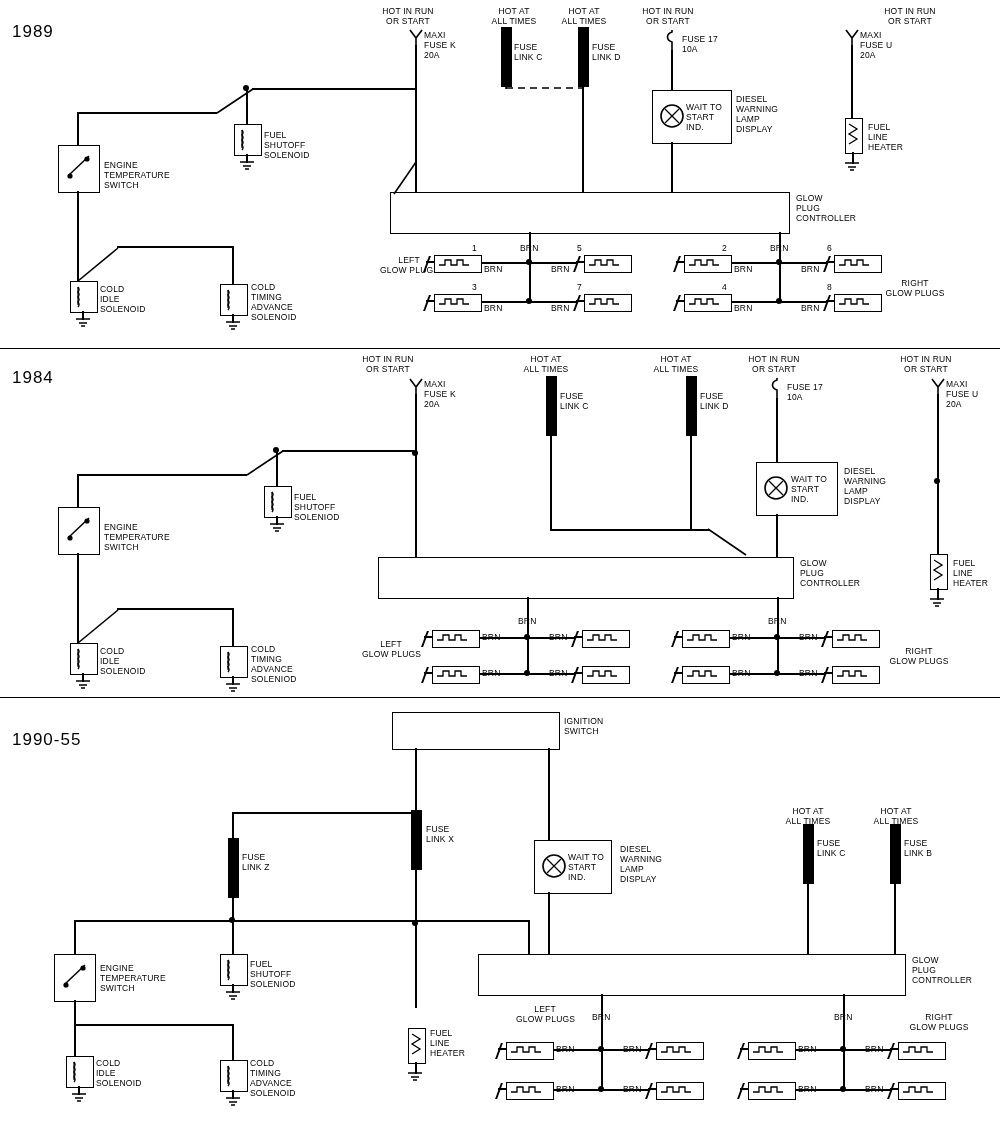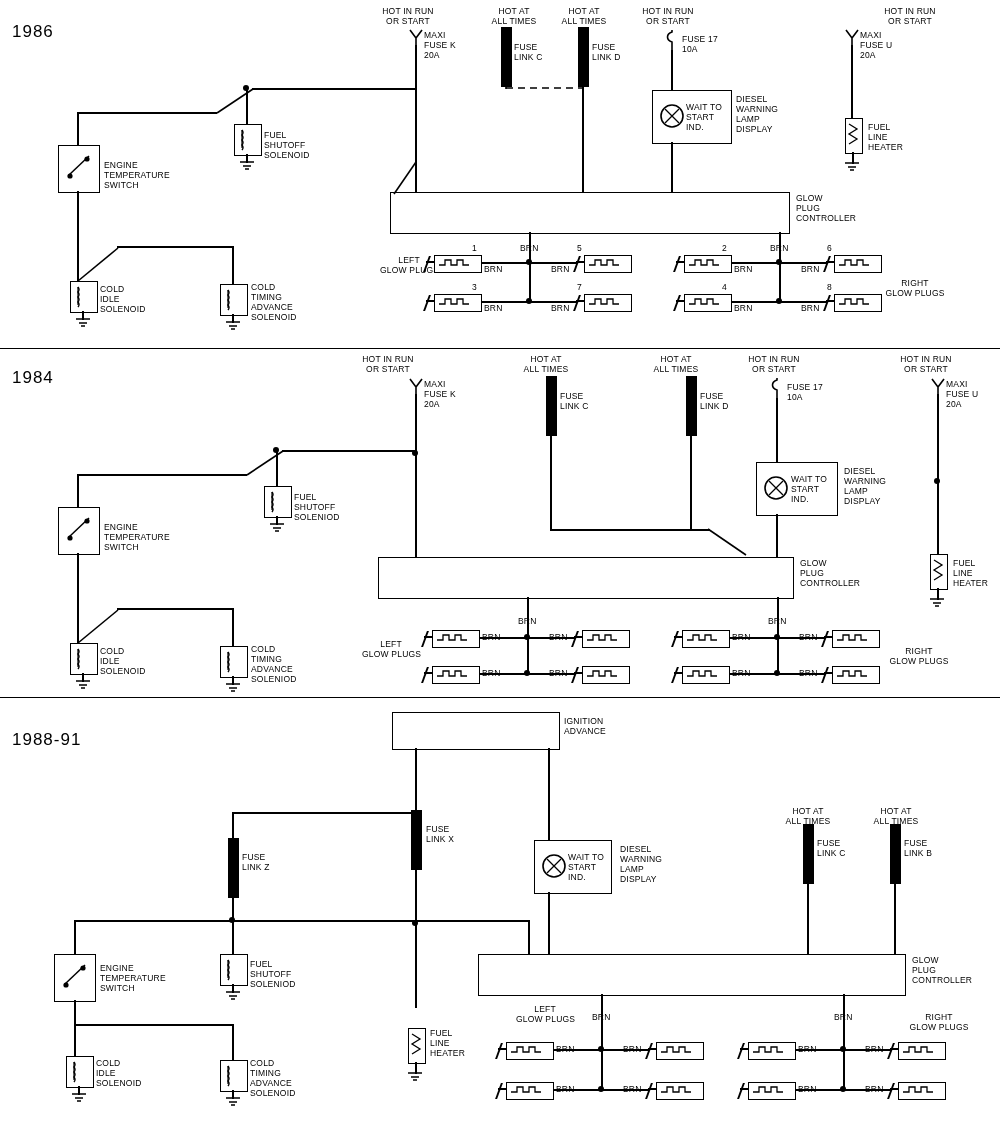--- a/index.html
+++ b/index.html
@@ -24,21 +24,21 @@
   svg{display:block;overflow:visible;}
 </style>
 </head>
 <body>
 
 <div id="page">
 
   <div class="hr" style="top:348px"></div>
   <div class="hr" style="top:697px"></div>
 
-  <div class="year" style="left:12px;top:22px">1986</div>
+  <div class="year" style="left:12px;top:22px">1989</div>
 
   <div class="lbl c" style="left:368px;top:6px;width:80px">HOT IN RUN
 OR START</div>
   <div class="lbl c" style="left:474px;top:6px;width:80px">HOT AT
 ALL TIMES</div>
   <div class="lbl c" style="left:544px;top:6px;width:80px">HOT AT
 ALL TIMES</div>
   <div class="lbl c" style="left:628px;top:6px;width:80px">HOT IN RUN
 OR START</div>
   <div class="lbl c" style="left:870px;top:6px;width:80px">HOT IN RUN
@@ -502,25 +502,25 @@
   <div class="dot" style="left:774px;top:670px"></div>
   <div class="ln v" style="left:777px;top:637px;height:37px"></div>
   <div class="ln h" style="left:777px;top:673px;width:48px"></div>
   <div class="lbl" style="left:799px;top:668px">BRN</div>
   <div class="plug" style="left:832px;top:666px">
       <svg width="44" height="14" viewBox="0 0 44 14">
         <path d="M4 9 L10 9 L10 4 L16 4 L16 9 L22 9 L22 4 L28 4 L28 9 L34 9" stroke="#000" stroke-width="1.3" fill="none"></path>
       </svg>
     </div>
 
-  <div class="year" style="left:12px;top:730px">1988-91</div>
+  <div class="year" style="left:12px;top:730px">1990-55</div>
 
   <div class="box" style="left:392px;top:712px;width:166px;height:36px"></div>
   <div class="lbl" style="left:564px;top:716px">IGNITION
-ADVANCE</div>
+SWITCH</div>
   <div class="ln v" style="left:415px;top:748px;height:62px"></div>
   <div class="lbl" style="left:392px;top:762px"></div>
   <div class="ln v" style="left:548px;top:748px;height:92px"></div>
   <div class="lbl" style="left:524px;top:762px"></div>
 
   <div class="lbl c" style="left:768px;top:806px;width:80px">HOT AT
 ALL TIMES</div>
   <div class="lbl c" style="left:856px;top:806px;width:80px">HOT AT
 ALL TIMES</div>
 

